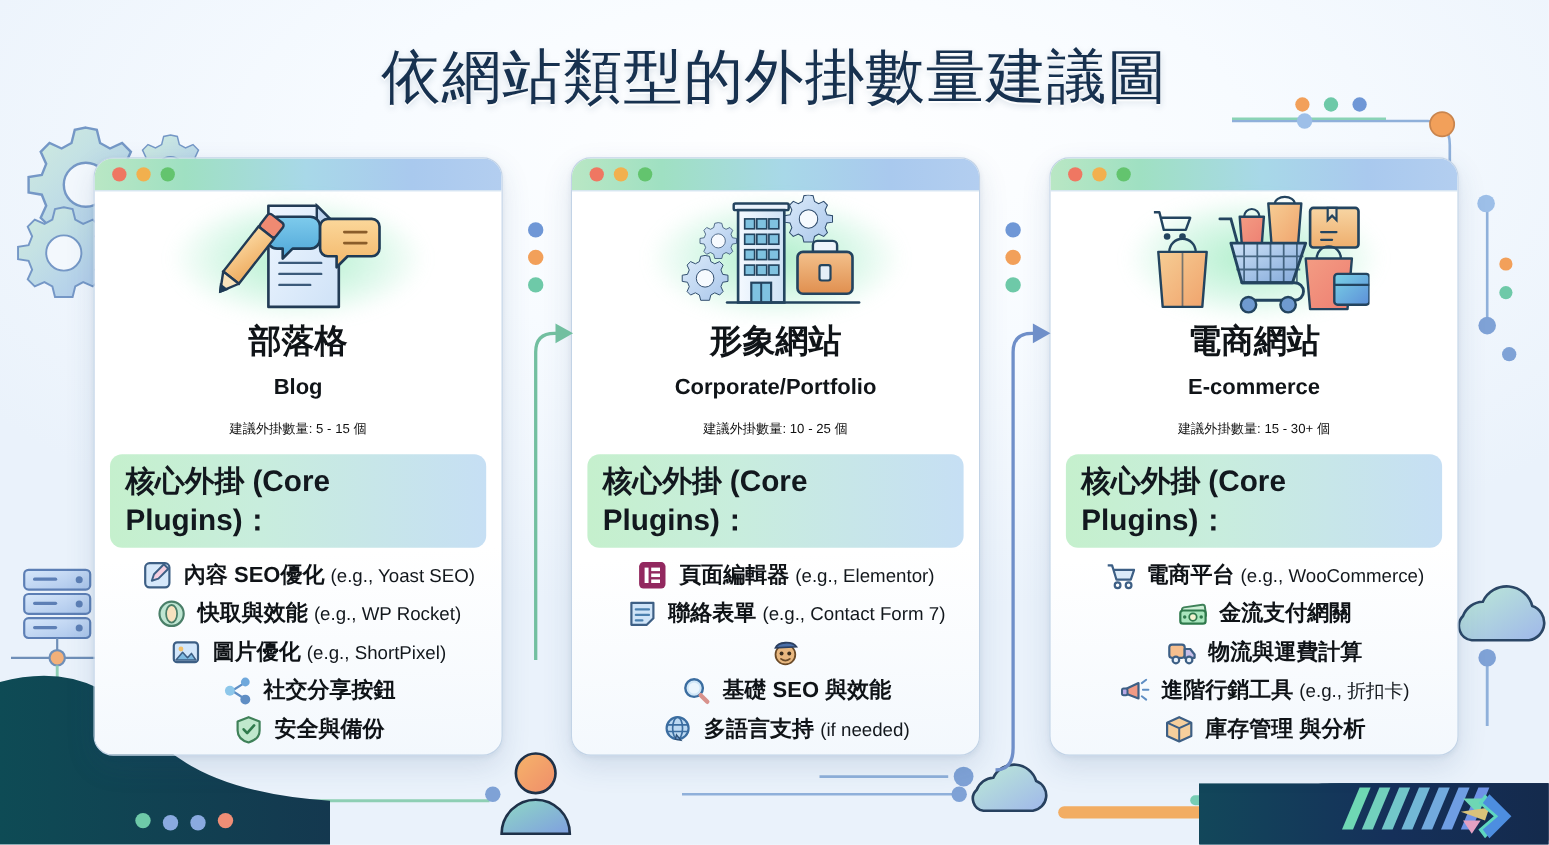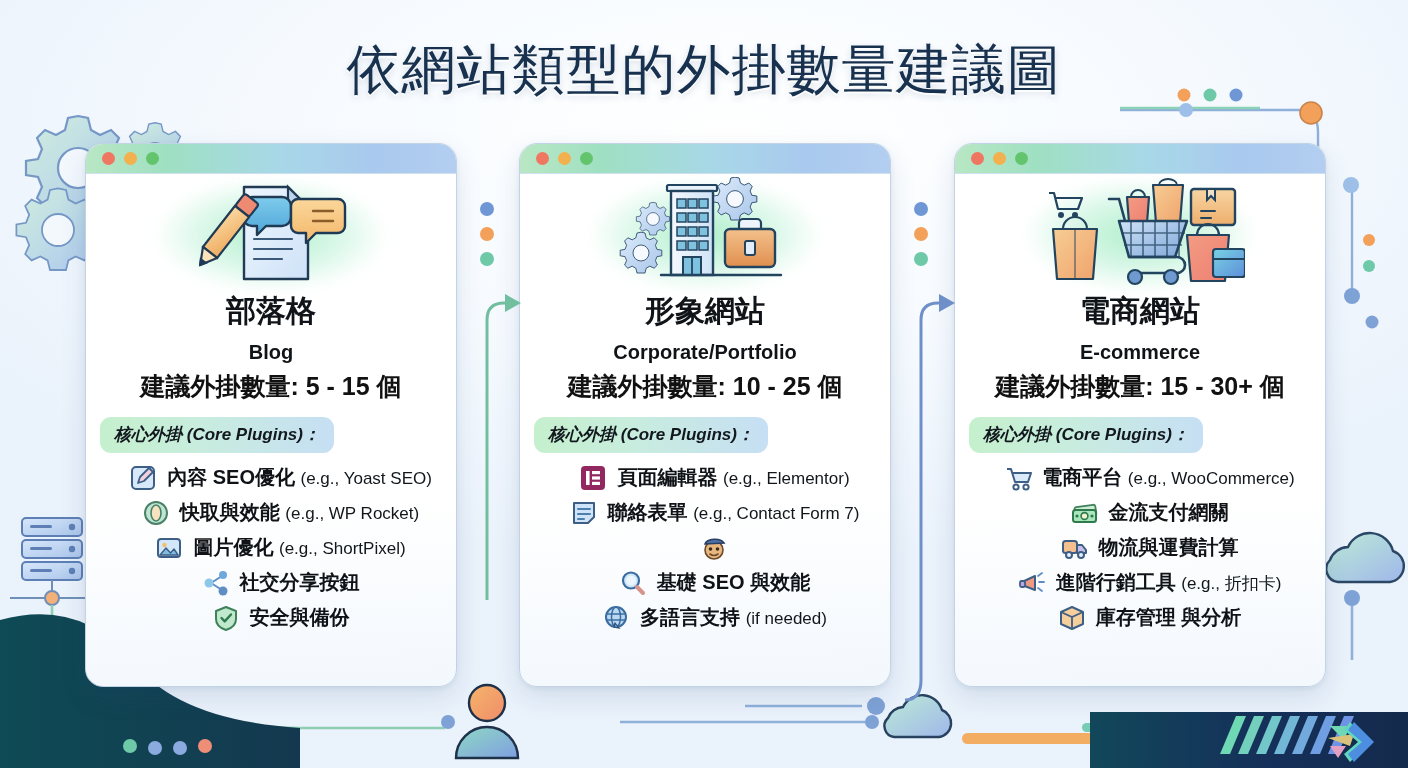--- a/index.html
+++ b/index.html
@@ -65,29 +65,29 @@
     position: absolute; left: 50%; top: 52%; transform: translate(-50%,-50%);
     width: 230px; height: 112px; border-radius: 50%;
     background: radial-gradient(ellipse at center, rgba(110,225,160,.55) 0%, rgba(130,230,180,.28) 45%, rgba(255,255,255,0) 72%);
     filter: blur(7px);
   }
   .illo svg { position: relative; z-index: 2; }
 
   .card-head { padding: 2px 10px 0; text-align: center; }
   .c-name-cn { font-size: 30px; font-weight: 700; color: #101418; line-height: 1.16; }
   .c-name-en { font-size: 20px; font-weight: 700; color: #101418; line-height: 1.16; margin-top: 12px; }
-  .c-count   { font-size: 25px; font-weight: 700; color: #111; margin-top: 6px; }
+  .c-count   { font-size: 12px; font-weight: 400; color: #111; margin-top: 18px; }
 
   .pill {
     margin: 14px 14px 8px;
     padding: 6px 14px 7px;
     border-radius: 11px;
     background: linear-gradient(90deg, #c5f0cd 0%, #c8eddd 40%, #c6dff4 100%);
-    font-size: 17px; font-weight: 700; color: #12181e;
-    display: inline-block; align-self: flex-start; font-style: italic;
+    font-size: 27px; font-weight: 700; color: #12181e;
+    display: inline-block; align-self: flex-start;
   }
 
   .plist { padding: 2px 0 0 18px; display: flex; flex-direction: column; gap: 5px; }
   .pitem { display: flex; align-items: center; gap: 9px; min-height: 30px; justify-content: center; }
   .pico { width: 30px; height: 30px; flex: 0 0 30px; display: flex; align-items: center; justify-content: center; }
   .ptext { font-size: 20px; color: #0f1317; white-space: nowrap; }
   .ptext b { font-weight: 700; }
   .ptext .eg { font-weight: 400; font-size: 17px; color: #12171c; }
 </style>
 </head>

